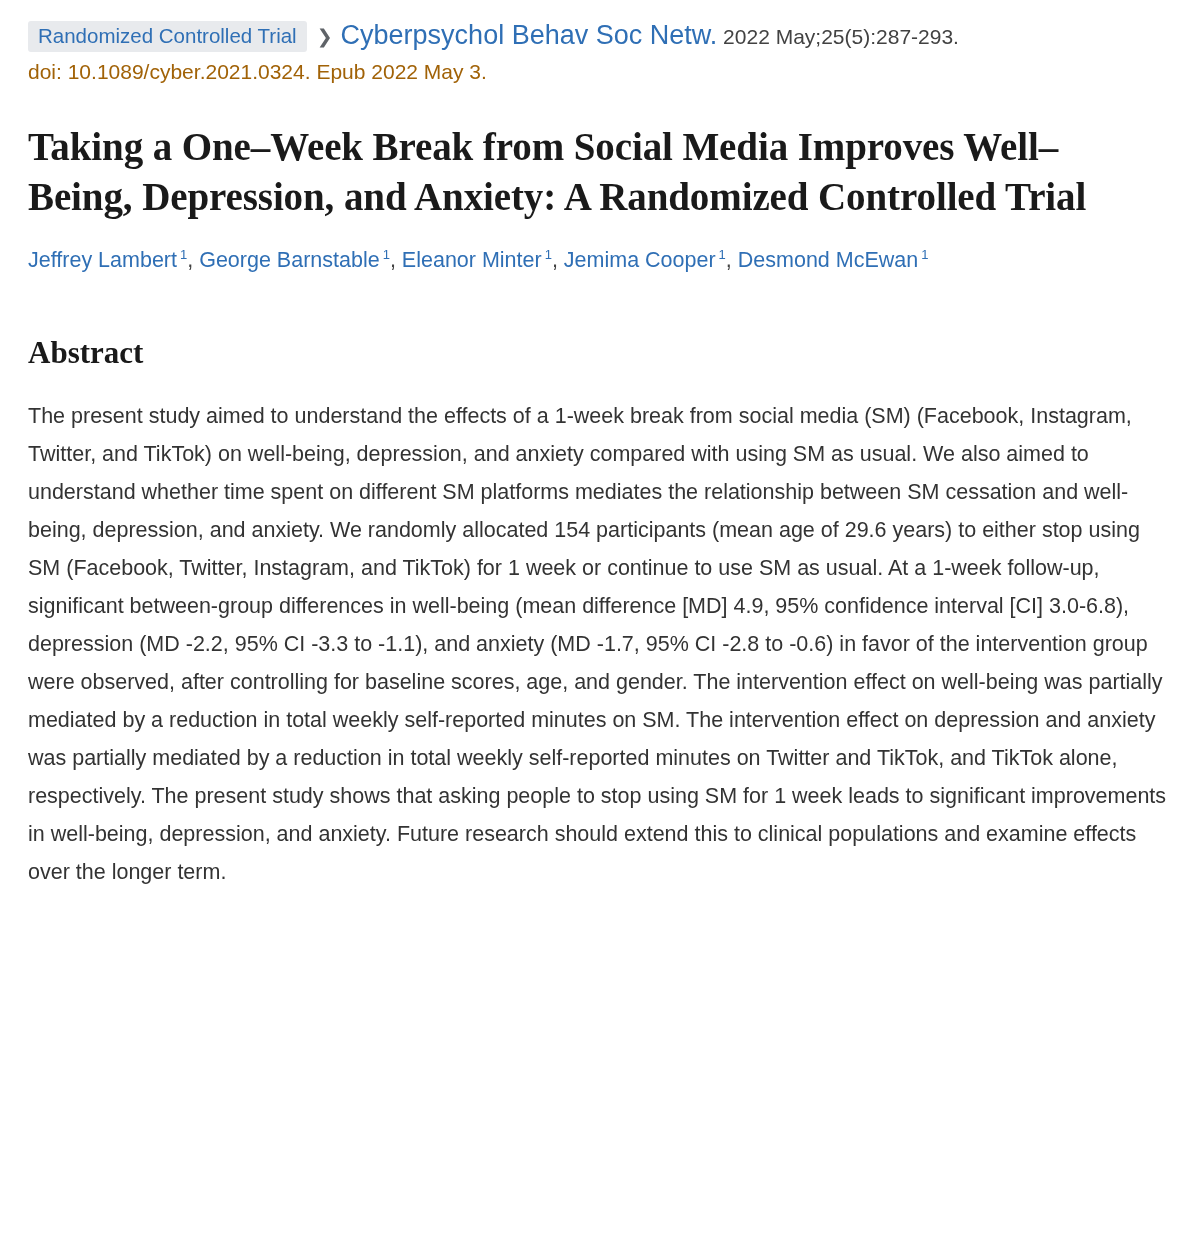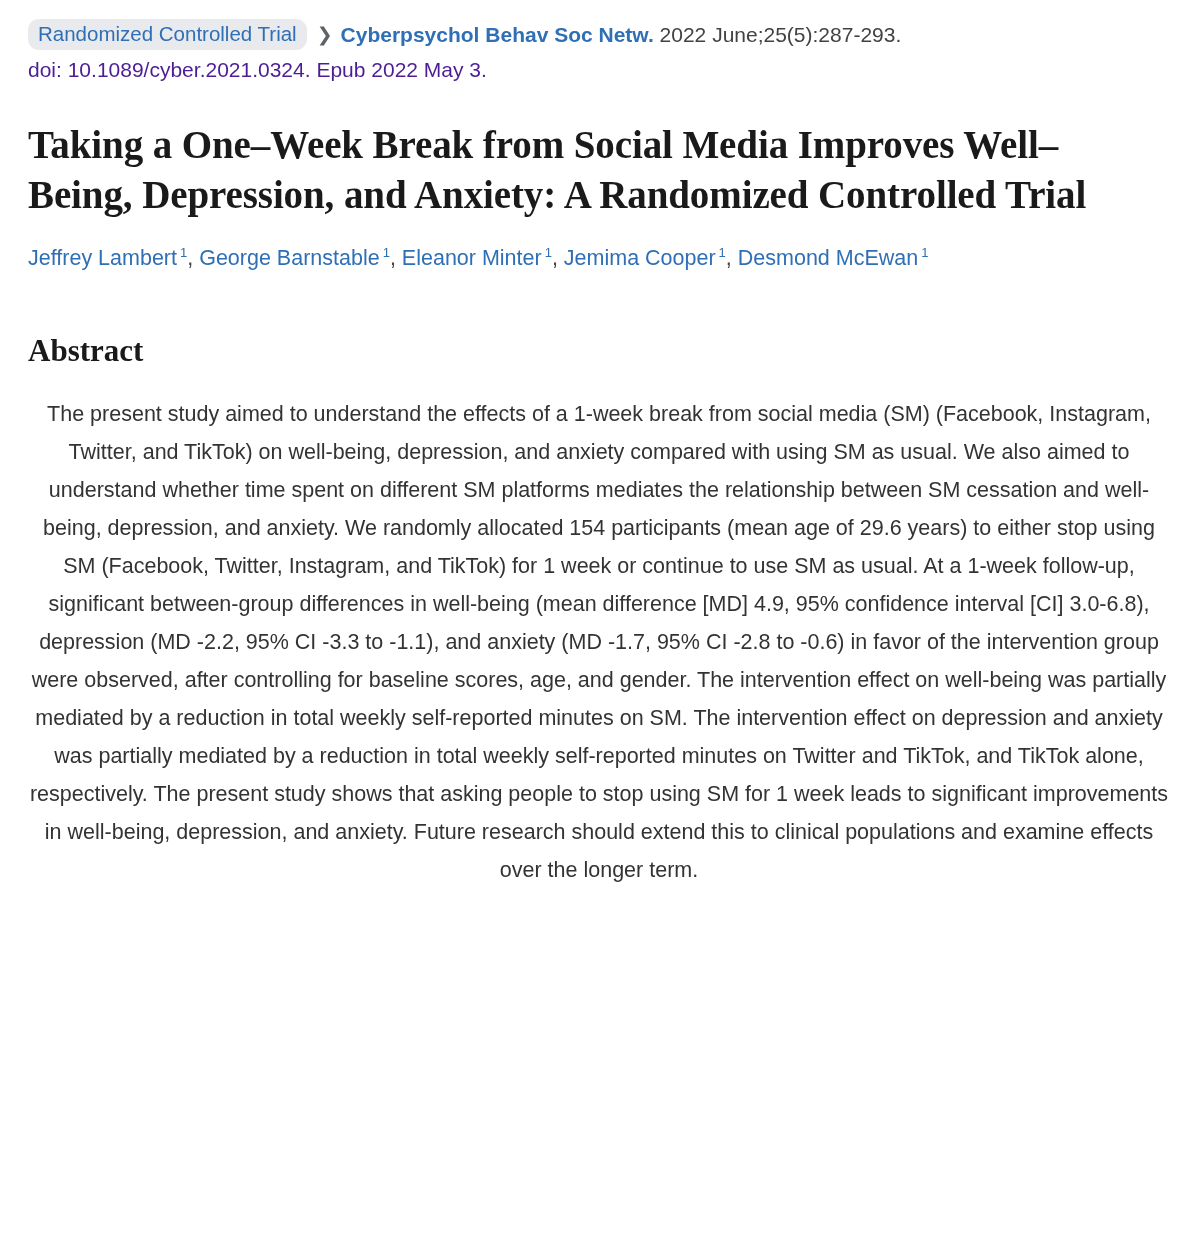--- a/index.html
+++ b/index.html
@@ -25,44 +25,44 @@
     font-size: 21px;
     line-height: 34px;
     color: #424242;
     margin: 0 0 2px 0;
   }
   .pub-type {
     display: inline-block;
     background: #e8eaed;
     color: #2f6fb5;
     padding: 2px 10px 3px 10px;
-    border-radius: 11px;
+    border-radius: 3px;
     font-size: 20.5px;
     line-height: 26px;
     vertical-align: 1px;
   }
   .cite-sep {
     color: #5f6368;
     font-size: 19px;
     padding: 0 8px 0 10px;
     vertical-align: 1px;
   }
   .journal {
     color: #2f6fb5;
-    font-weight: bold;
-    font-size: 21px;
+    font-weight: normal;
+    font-size: 27px;
     margin-top: 16px;
   }
   .cite-detail {
     color: #424242;
   }
   .doi-line {
     font-size: 21px;
     line-height: 32px;
-    color: #4c1d95;
+    color: #a16207;
     margin: 0;
   }
 
   
   h1.title {
     font-family: "Liberation Serif", serif;
     font-size: 39px;
     line-height: 1.28;
     font-weight: bold;
     color: #1a1a1a;
@@ -130,39 +130,39 @@
     font-size: 31px;
     font-weight: bold;
     color: #1a1a1a;
     margin: 60px 0 0 0;
   }
   .abstract-body {
     margin: 26px 0 0 0;
     font-size: 21.5px;
     line-height: 38px;
     color: #333333;
-    text-align: center;
+    text-align: left;
     max-width: 1145px;
   }
   .keywords {
     margin: 30px 0 24px 0;
     font-size: 21.5px;
     line-height: 34px;
     color: #333333;
     max-width: 1145px;
   }
   .keywords b { color: #1a1a1a; }
 </style>
 </head>
 <body>
 
 <div class="page">
 
   <div class="cite-line">
-    <span class="pub-type">Randomized Controlled Trial</span><span class="cite-sep">❯</span><span class="journal">Cyberpsychol Behav Soc Netw.</span> <span class="cite-detail">2022 June;25(5):287-293.</span>
+    <span class="pub-type">Randomized Controlled Trial</span><span class="cite-sep">❯</span><span class="journal">Cyberpsychol Behav Soc Netw.</span> <span class="cite-detail">2022 May;25(5):287-293.</span>
   </div>
   <div class="doi-line">doi: 10.1089/cyber.2021.0324. Epub 2022 May 3.</div>
 
   <h1 class="title">Taking a One–Week Break from Social Media Improves Well–Being, Depression, and Anxiety: A Randomized Controlled Trial</h1>
 
   <div class="authors">
     <span><a class="author" href="#">Jeffrey Lambert</a><sup class="aff-sup">1</sup></span><span class="comma">, </span><span><a class="author" href="#">George Barnstable</a><sup class="aff-sup">1</sup></span><span class="comma">, </span><span><a class="author" href="#">Eleanor Minter</a><sup class="aff-sup">1</sup></span><span class="comma">, </span><span><a class="author" href="#">Jemima Cooper</a><sup class="aff-sup">1</sup></span><span class="comma">, </span><span><a class="author" href="#">Desmond McEwan</a><sup class="aff-sup">1</sup></span>
   </div>
 
 

